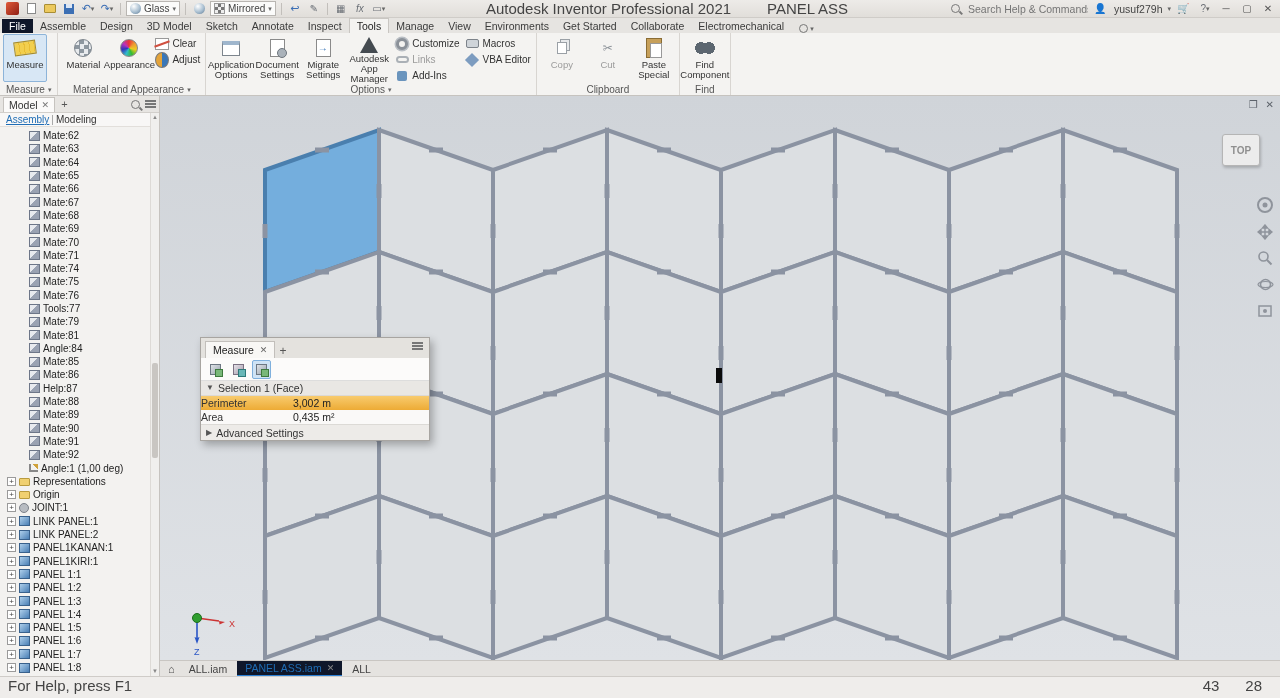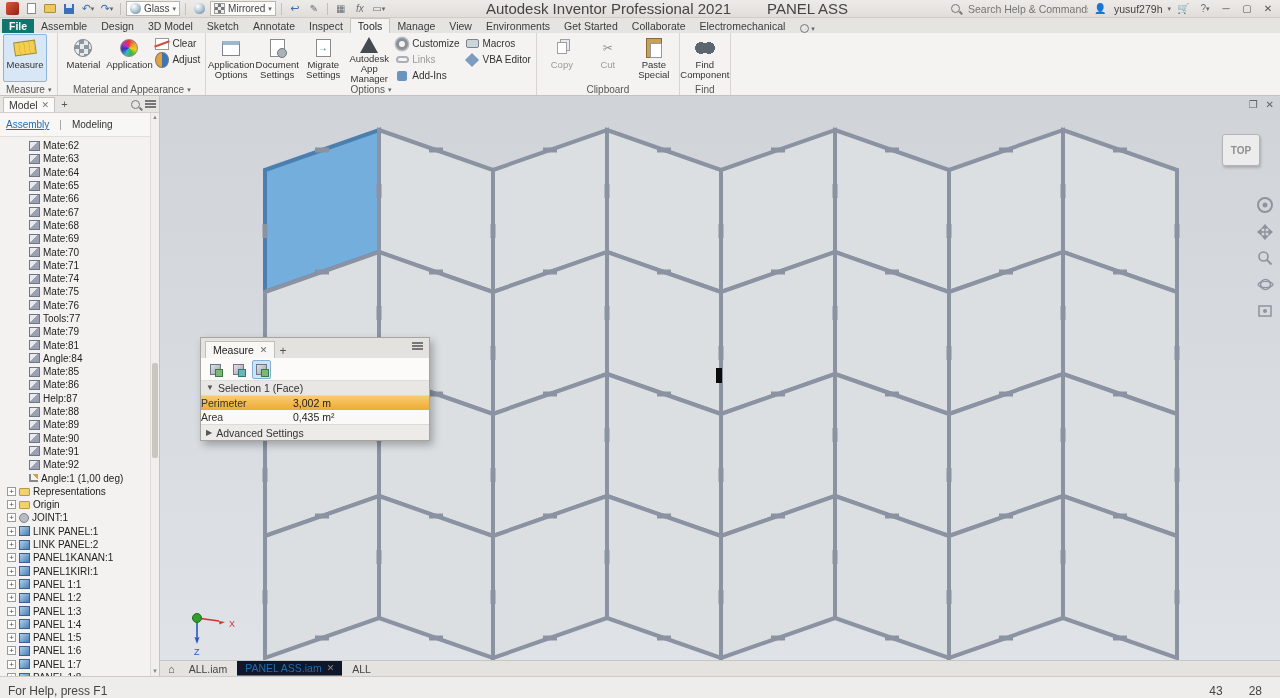--- a/index.html
+++ b/index.html
@@ -24,21 +24,21 @@
 .caret{font-size:7px;color:#666;line-height:1;}
 .title-center{flex:1;display:flex;justify-content:center;gap:36px;color:#444;font-size:15px;white-space:nowrap;overflow:hidden;}
 .tb-right{display:flex;align-items:center;gap:5px;flex:0 0 auto;}
 .search-inp{border:none;background:transparent;font-size:10.5px;width:120px;color:#555;outline:none;font-family:inherit;}
 .user-name{color:#444;}
 .winbtn{width:16px;text-align:center;font-size:10px;color:#555;}
 
 
 .rtabrow{height:15px;background:#e6e4e1;display:flex;align-items:flex-end;padding-left:2px;flex:0 0 auto;}
 .rtab{padding:1px 7px;font-size:10.5px;color:#3b3b3b;white-space:nowrap;}
-.rtab.file{background:#0f766e;color:#fff;font-weight:bold;}
+.rtab.file{background:#0f172a;color:#fff;font-weight:normal;}
 .rtab.active{background:#f4f3f1;border:1px solid #c9c6c2;border-bottom:none;color:#1f1f1f;}
 .rtab-extra{margin-left:8px;display:flex;align-items:center;gap:2px;color:#666;font-size:9px;}
 
 
 .ribbon{height:63px;background:#f4f3f1;border-bottom:1px solid #c6c3bf;display:flex;flex:0 0 auto;}
 .rgroup{display:flex;flex-direction:column;border-right:1px solid #d8d5d1;}
 .rgroup-content{height:50px;display:flex;align-items:flex-start;padding:1px 3px;gap:2px;}
 .rgroup-label{height:13px;display:flex;align-items:center;justify-content:center;gap:3px;font-size:10px;color:#555;padding:0 6px;}
 .rbtn-big{width:44px;height:48px;display:flex;flex-direction:column;align-items:center;justify-content:flex-start;font-size:9.5px;line-height:10px;text-align:center;color:#333;padding-top:2px;border:1px solid transparent;border-radius:2px;}
 .rbtn-big.active{background:#d8e7f5;border-color:#8db4d9;}
@@ -77,21 +77,21 @@
 
 .browser{width:160px;background:#f3f2f0;border-right:1px solid #c6c3bf;display:flex;flex-direction:column;position:relative;}
 .bheader{height:17px;background:#e7e5e2;display:flex;align-items:center;border-bottom:1px solid #d2cfcb;padding:0 3px;gap:3px;}
 .btab{background:#fbfaf9;border:1px solid #c6c3bf;border-bottom:none;height:15px;display:flex;align-items:center;gap:4px;padding:0 5px;font-size:10.5px;}
 .btab .x{color:#777;font-size:9px;}
 .bplus{color:#555;font-size:11px;padding:0 3px;}
 .bh-right{margin-left:auto;display:flex;align-items:center;gap:5px;color:#666;}
 .mag{width:9px;height:9px;border:1.5px solid #777;border-radius:50%;position:relative;}
 .mag:after{content:"";position:absolute;left:7px;top:7px;width:4px;height:1.5px;background:#777;transform:rotate(45deg);}
 .hamb{width:11px;height:8px;border-top:2px solid #777;border-bottom:2px solid #777;background:linear-gradient(#777,#777) center/100% 2px no-repeat;}
-.bmodes{height:24px;display:flex;align-items:center;gap:10px;padding:0 6px;background:#f8f7f6;border-bottom:1px solid #e2dfdb;font-size:10px;}
+.bmodes{height:14px;display:flex;align-items:center;gap:2px;padding:0 6px;background:#f8f7f6;border-bottom:1px solid #e2dfdb;font-size:10px;}
 .bmode{color:#333;}
 .bmode.active{color:#1f6db5;text-decoration:underline;}
 .bmode-sep{color:#999;}
 .tree{flex:1;overflow:hidden;padding-top:2px;position:relative;}
 .tree-row{height:13.3px;display:flex;align-items:center;gap:3px;padding-right:10px;white-space:nowrap;font-size:10px;color:#222;}
 .tree-row .exp{width:9px;height:9px;border:1px solid #9a9a9a;background:#fff;font-size:8px;line-height:7px;text-align:center;color:#444;flex:0 0 auto;}
 .ti{width:11px;height:10px;display:inline-block;flex:0 0 auto;}
 .ti-mate{background:linear-gradient(135deg,#e8eaee 45%,#9aa2b2 45%);border:1px solid #6d7688;}
 .ti-angle{width:9px;height:8px;border-left:2px solid #888;border-bottom:2px solid #888;background:linear-gradient(45deg,transparent 60%,#d0a23a 60%);}
 .ti-folder{background:#f0d070;border:1px solid #b99b3e;border-radius:1px;height:8px;margin-top:1px;}
@@ -135,21 +135,21 @@
 .cursor-mark{position:absolute;left:556px;top:272px;width:6px;height:15px;background:#0b0b0b;}
 
 
 .doctabs{height:16px;background:#e5e3e0;border-top:1px solid #c9c6c2;display:flex;align-items:center;gap:2px;padding-left:8px;font-size:10.5px;}
 .home-ic{font-size:11px;color:#555;margin-right:4px;}
 .dtab{display:flex;align-items:center;gap:5px;height:16px;padding:0 8px;color:#444;}
 .dtab.active{background:#0f172a;color:#1f6db5;border-bottom:2px solid #2a7fd4;}
 .dtab .x{color:#888;font-size:9px;}
 
 
-.statusbar{height:22px;background:#efedeb;border-top:1px solid #cfccc8;display:flex;align-items:flex-end;padding:0 8px;font-size:12px;color:#444;flex:0 0 auto;}
+.statusbar{height:22px;background:#efedeb;border-top:1px solid #cfccc8;display:flex;align-items:flex-start;padding:0 8px;font-size:15px;color:#444;flex:0 0 auto;}
 .sb-right{margin-left:auto;display:flex;gap:26px;margin-right:10px;}
 </style>
 </head>
 <body>
 
 <div id="app">
 
   <div class="titlebar">
     <span class="qicon">
         <span class="app-icon-sq"></span>
@@ -273,21 +273,21 @@
         <div class="rbtn-big">
           <span class="ric">
               <span class="material-i"></span>
             </span>
           <span>Material</span>
         </div>
         <div class="rbtn-big">
           <span class="ric">
               <span class="appearance-i"></span>
             </span>
-          <span>Application</span>
+          <span>Appearance</span>
         </div>
         <div class="rcol-small">
           <div class="rbtn-small">
             <span class="sic">
                 <span class="clear-i"></span>
               </span>
             <span>Clear</span>
           </div>
           <div class="rbtn-small">
             <span class="sic">

